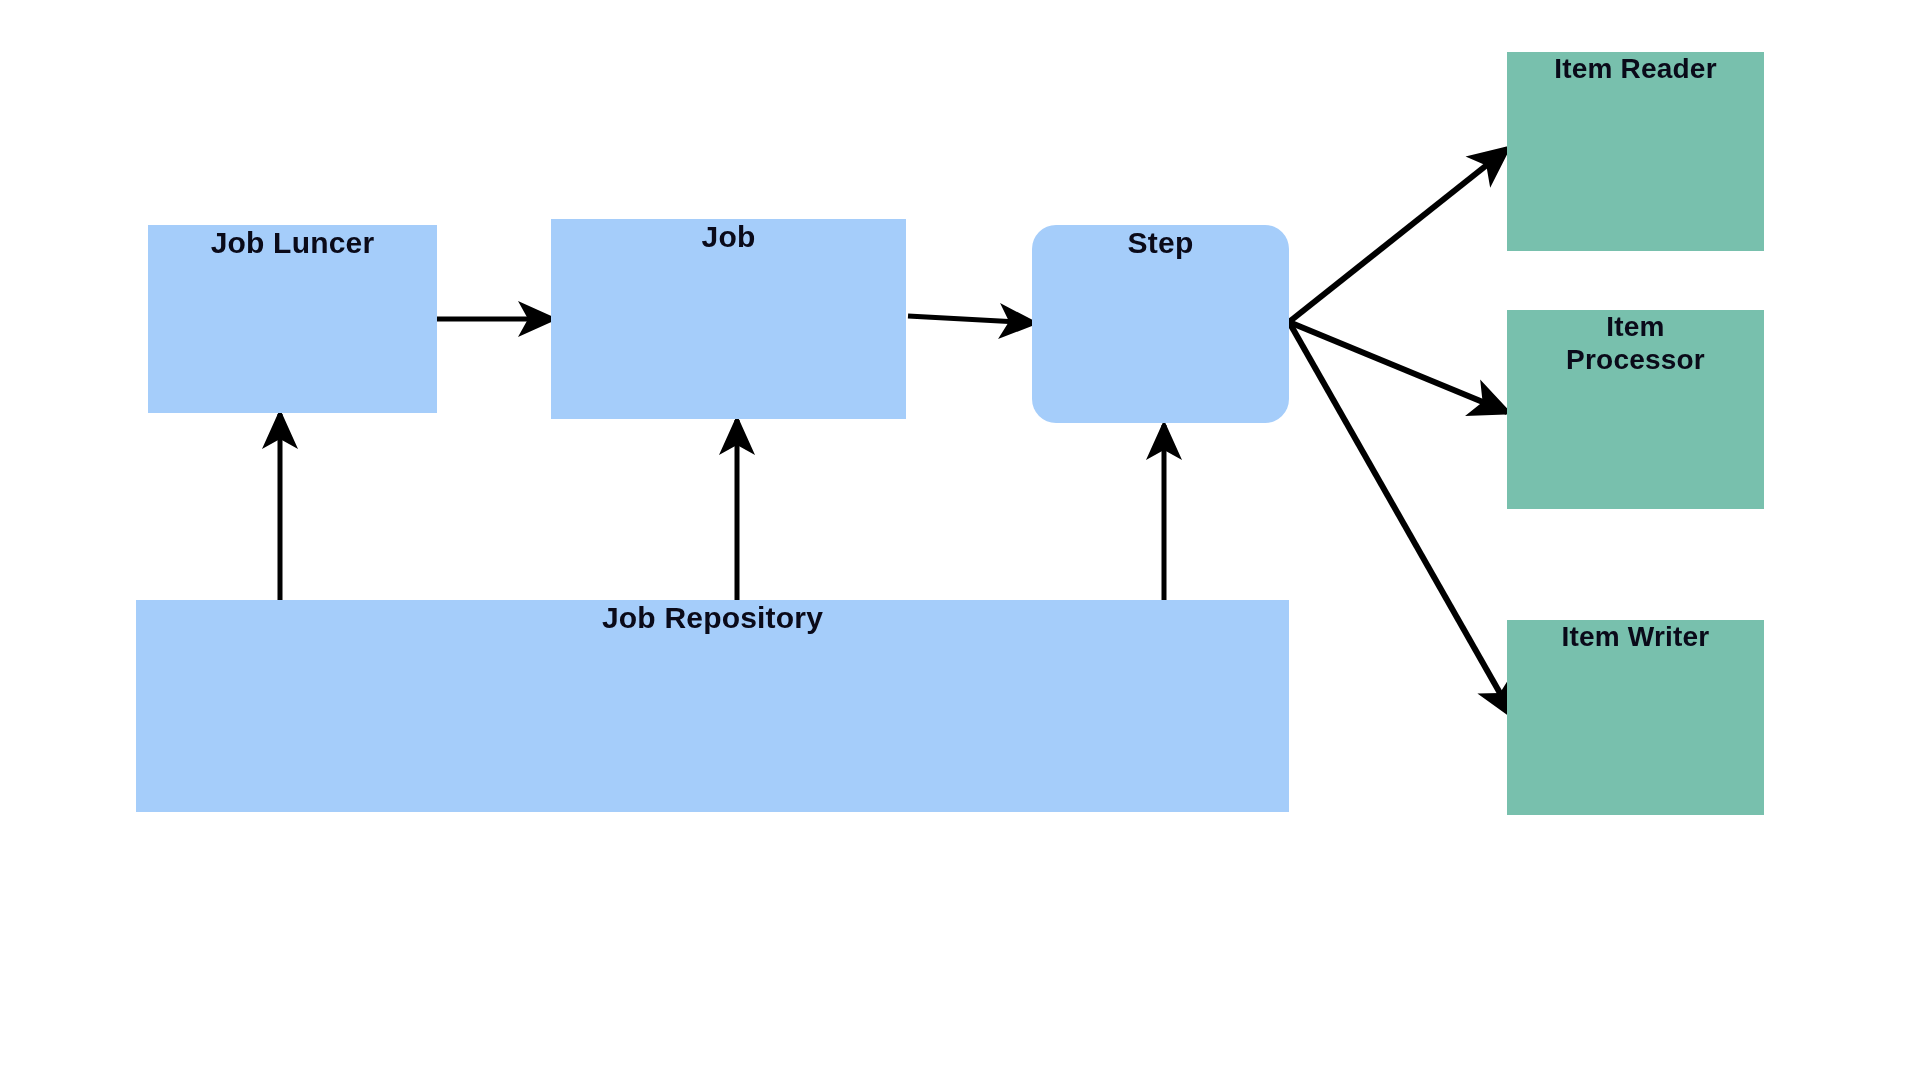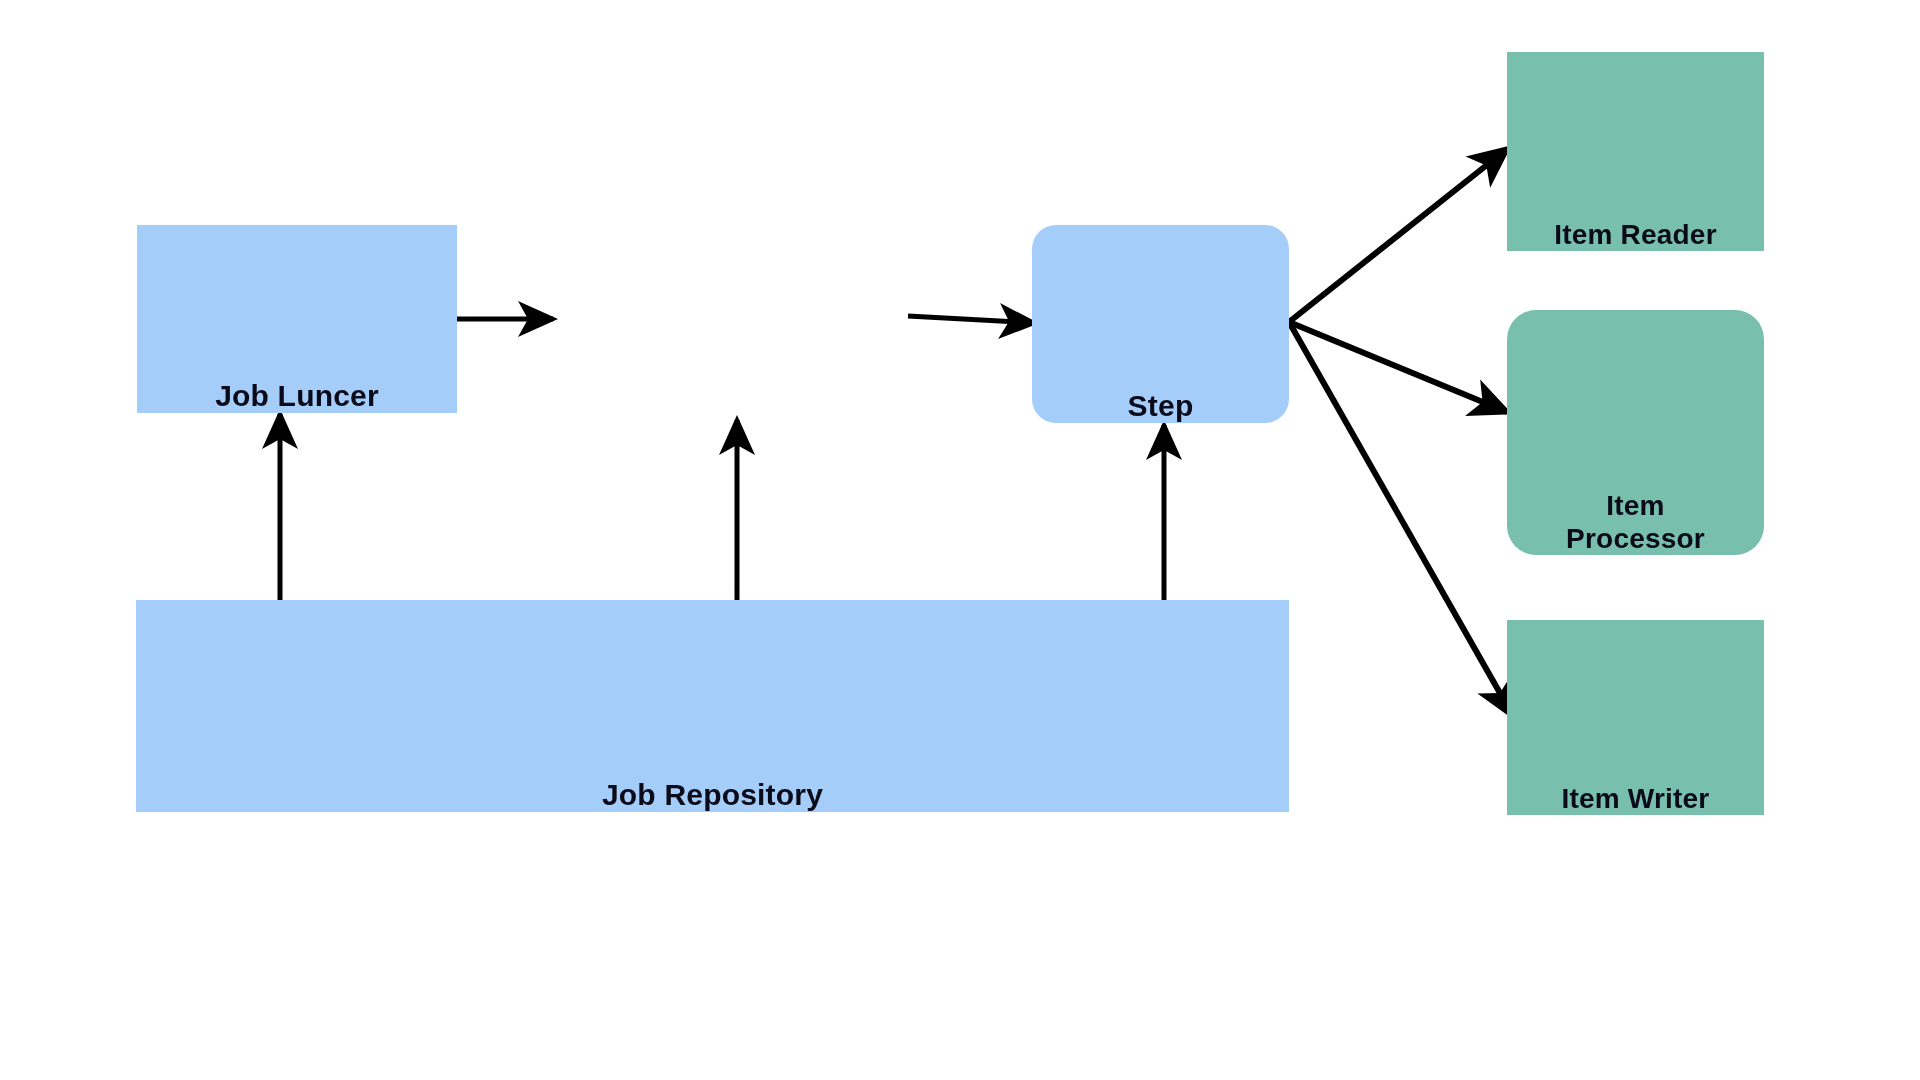--- a/index.html
+++ b/index.html
@@ -22,21 +22,21 @@
     position: absolute;
     left: 0;
     top: 0;
     width: 1920px;
     height: 1080px;
     pointer-events: none;
   }
   .node {
     position: absolute;
     display: flex;
-    align-items: flex-end;
+    align-items: flex-start;
     justify-content: center;
     text-align: center;
     box-sizing: border-box;
     color: #0a0a19;
     font-weight: bold;
     letter-spacing: 0.2px;
     line-height: 1.18;
   }
   .node-blue {
     background: #a5cdfa;
@@ -44,21 +44,21 @@
   .node-green {
     background: #78c0ad;
   }
   .node-label {
     display: block;
     white-space: pre-line;
     padding: 0 8px;
   }
   
   #node-job-luncer {
-    left: 137px;  top: 225px;  width: 320px;  height: 188px;
+    left: 148px;  top: 225px;  width: 289px;  height: 188px;
     font-size: 30px;
   }
   #node-job {
     left: 551px;  top: 219px;  width: 355px;  height: 200px;
     font-size: 30px;
   }
   #node-step {
     left: 1032px; top: 225px;  width: 257px;  height: 198px;
     font-size: 30px;
     border-radius: 24px;
@@ -66,23 +66,22 @@
   #node-job-repository {
     left: 136px;  top: 600px;  width: 1153px; height: 212px;
     font-size: 30px;
   }
   
   #node-item-reader {
     left: 1507px; top: 52px;   width: 257px;  height: 199px;
     font-size: 28px;
   }
   #node-item-processor {
-    left: 1507px; top: 310px;  width: 257px;  height: 245px;
+    left: 1507px; top: 310px;  width: 257px;  height: 199px;
     font-size: 28px;
-    border-radius: 29px;
   }
   #node-item-writer {
     left: 1507px; top: 620px;  width: 257px;  height: 195px;
     font-size: 28px;
   }
 </style>
 </head>
 <body>
 
 <div id="canvas">
@@ -127,20 +126,23 @@
 
     <g>
       <line x1="1289" y1="322" x2="1513" y2="716" stroke="#000000" stroke-width="6" marker-end="url(#ah-big)"></line>
     </g>
   </svg>
 
   <div class="node node-blue" id="node-job-luncer">
     <span class="node-label">Job Luncer</span>
   </div>
 
+  <div class="node node-blue" id="node-job">
+    <span class="node-label">Job</span>
+  </div>
 
   <div class="node node-blue" id="node-step">
     <span class="node-label">Step</span>
   </div>
 
   <div class="node node-blue" id="node-job-repository">
     <span class="node-label">Job Repository</span>
   </div>
 
   <div class="node node-green" id="node-item-reader">

